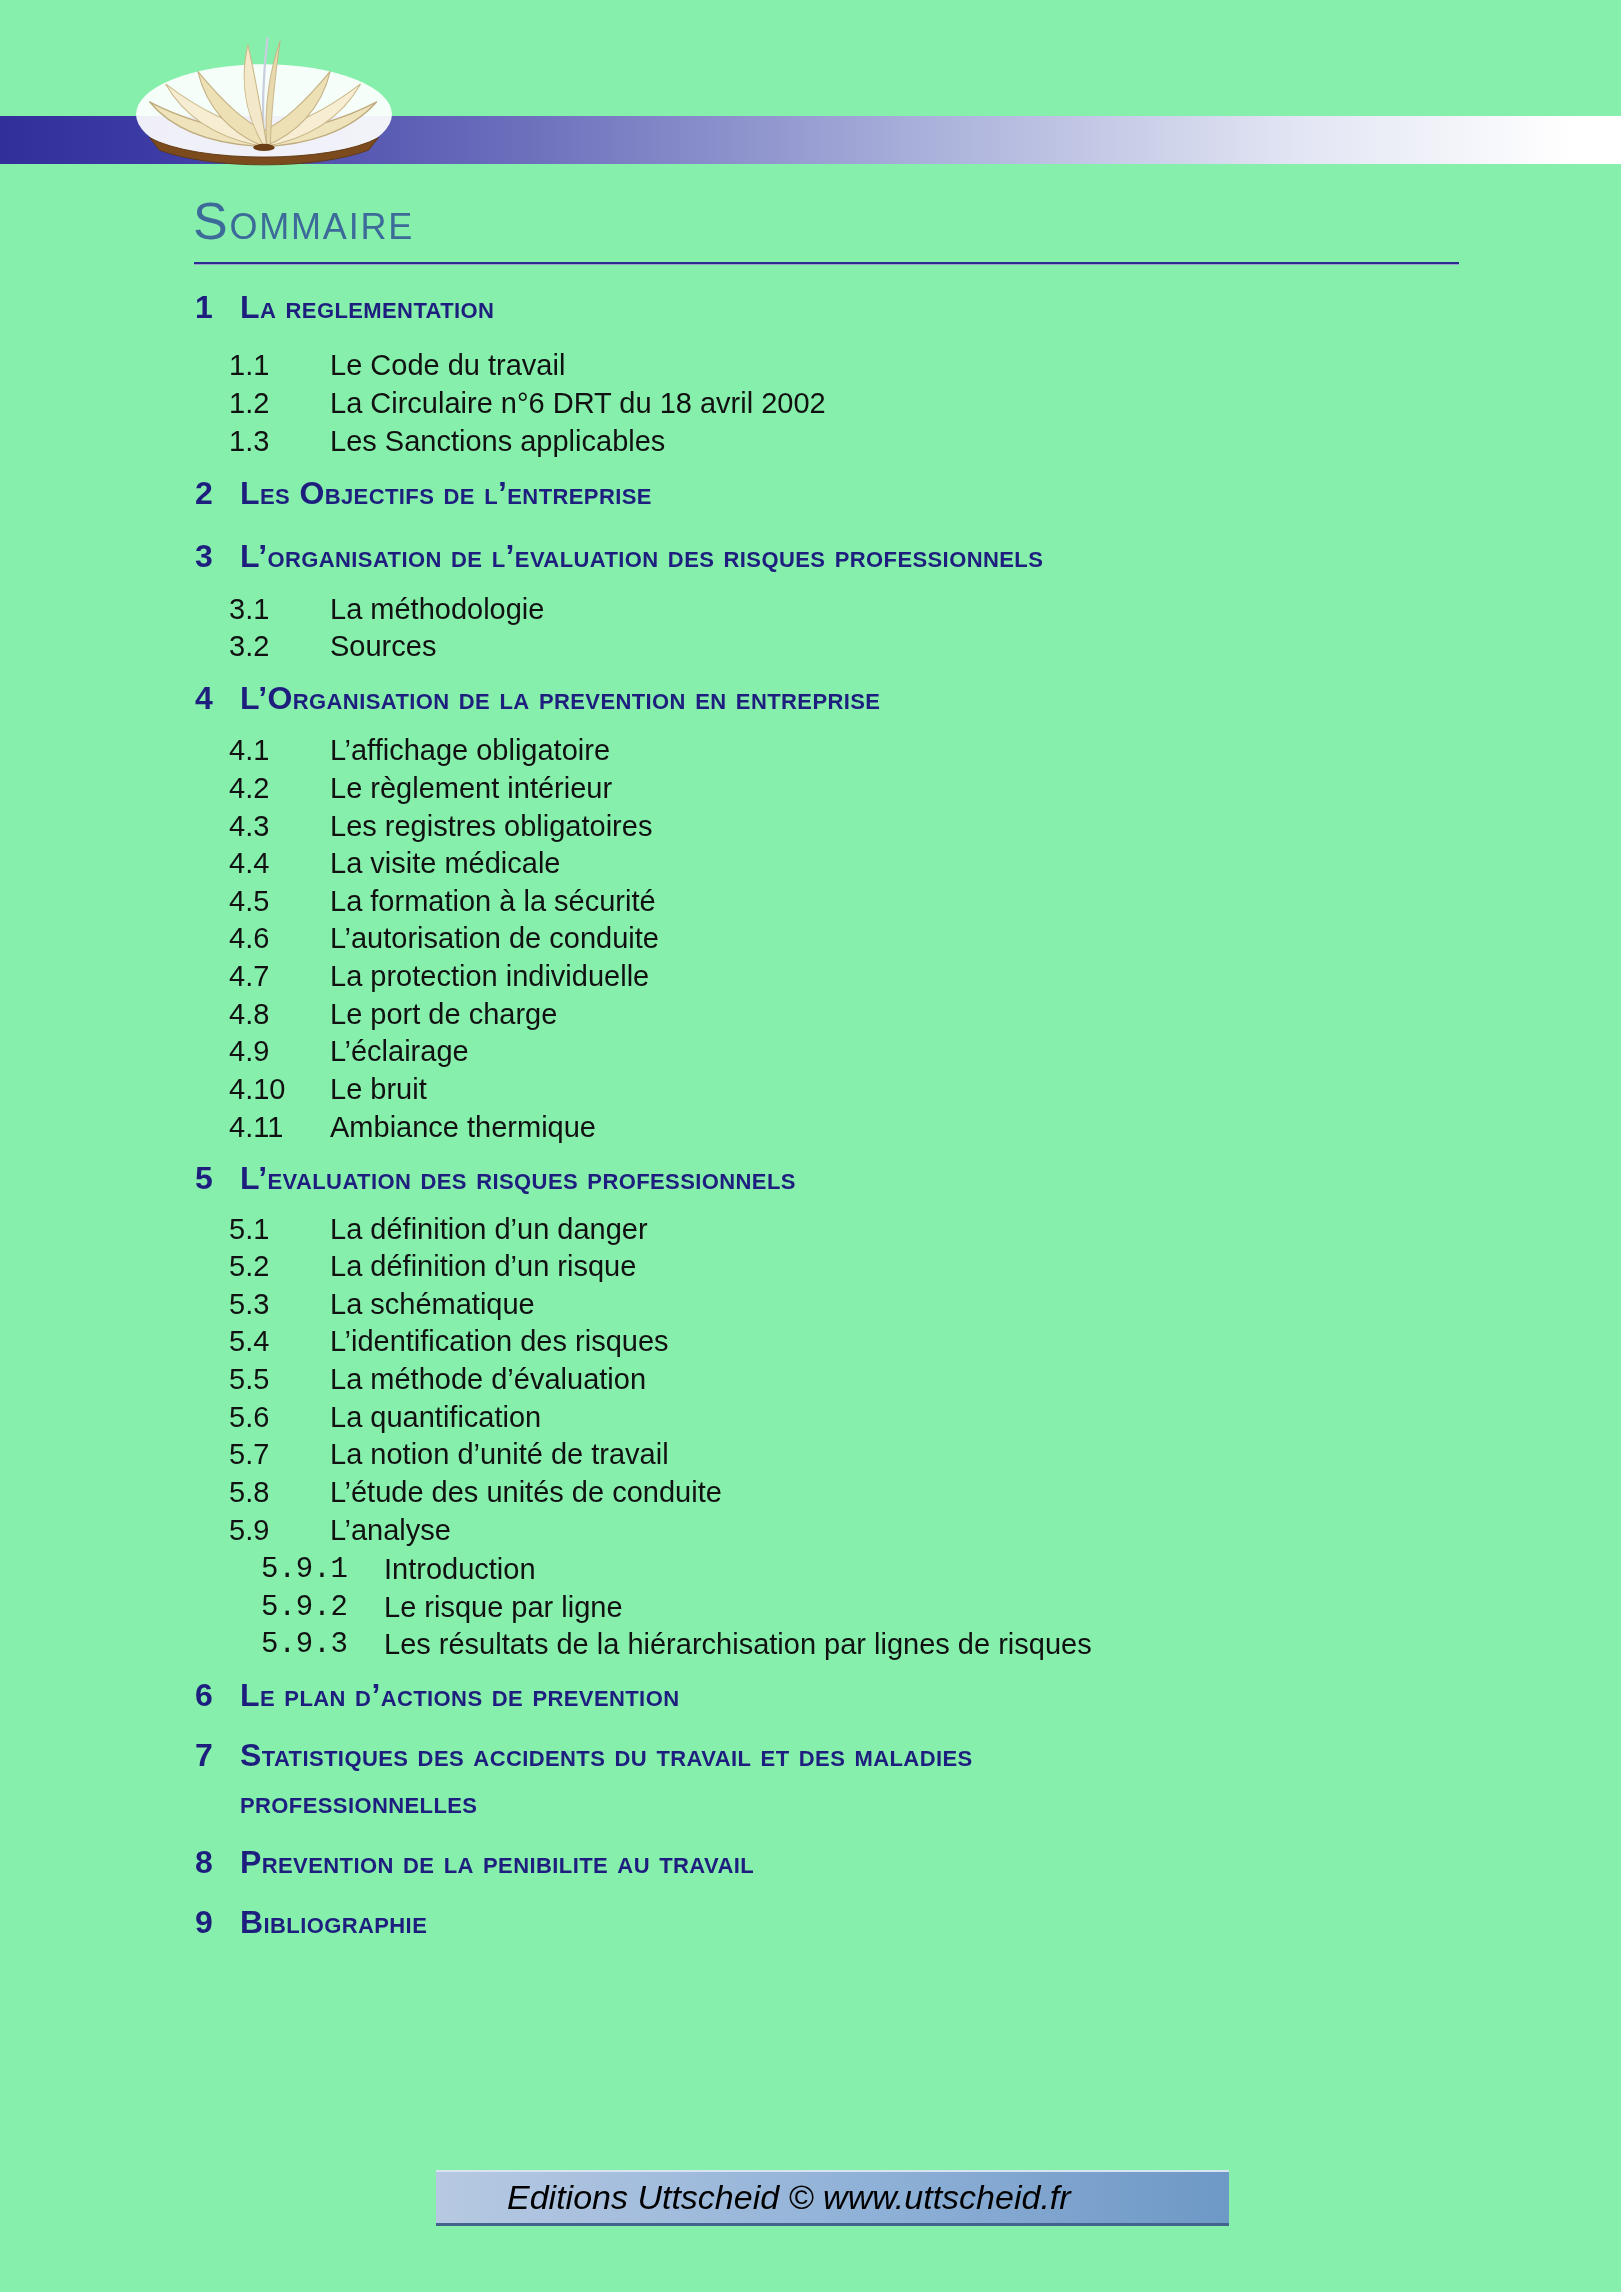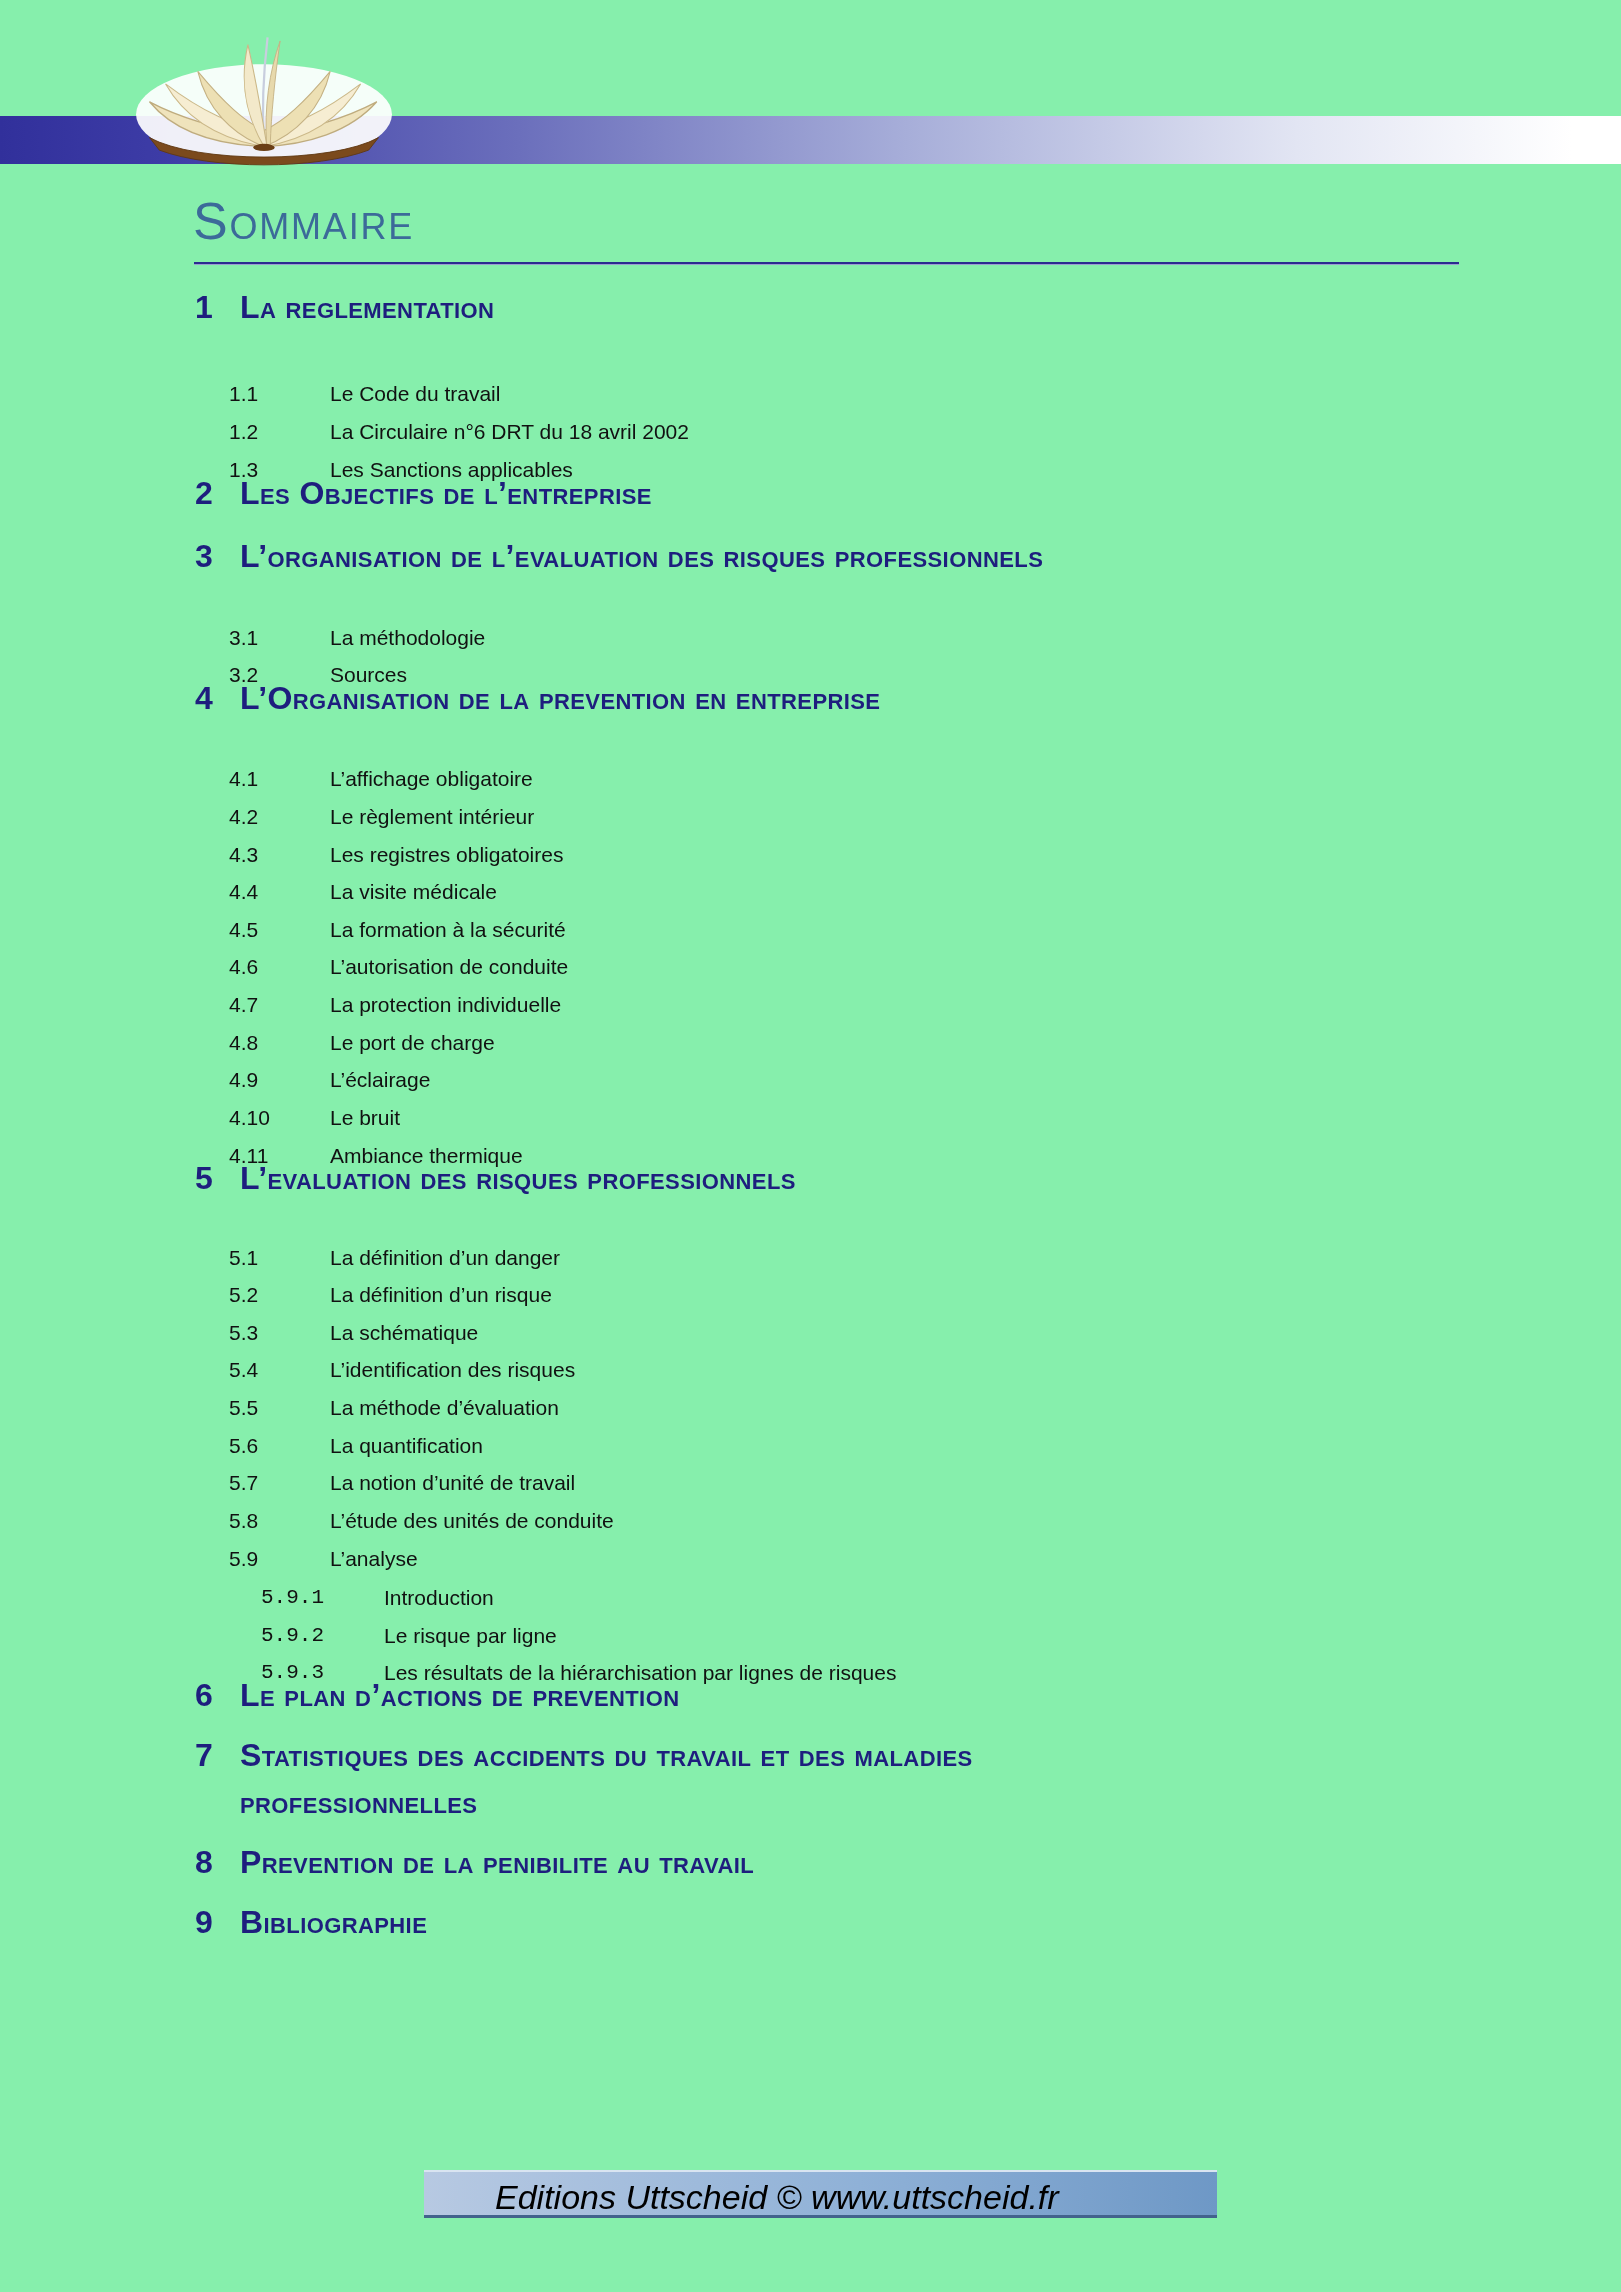--- a/index.html
+++ b/index.html
@@ -41,29 +41,29 @@
   }
   
   #toc{position:absolute;left:0;top:0;width:1621px;height:2293px;}
   .row{position:absolute;left:0;width:1621px;line-height:1.15;}
   .row .num,.row .label{position:absolute;white-space:nowrap;top:0;}
   .kind-h .num,.kind-h .label,.kind-hc .label{
     font-size:32px;font-weight:bold;color:var(--heading-color);
   }
   .kind-h .label,.kind-hc .label{font-variant:small-caps;letter-spacing:0.4px;}
   .kind-i .num,.kind-i .label,.kind-i3 .num,.kind-i3 .label{
-    font-size:21px;color:var(--item-color);margin-top:33px;
+    font-size:29px;color:var(--item-color);
   }
   .kind-h .num{left:195px;}  .kind-h .label{left:240px;text-align:right;}
   .kind-hc .label{left:240px;}
   .kind-i .num{left:229px;}  .kind-i .label{left:330px;}
   .kind-i3 .num{left:261px;font-family:Liberation Mono, monospace;} .kind-i3 .label{left:384px;}
   
   .footer-band{
-    position:absolute;left:424px;top:2170px;width:793px;height:48px;
+    position:absolute;left:436px;top:2170px;width:793px;height:56px;
     background:linear-gradient(to right, var(--footer-a) 0%, #8fb1d7 55%, var(--footer-b) 100%);
     border-top:2.7px solid #D9E4F1;
     border-bottom:3.6px solid #42638C;
   }
   .footer-text{
     position:absolute;left:71px;top:0;height:50px;line-height:50px;
     font-size:34px;font-style:italic;color:#000000;white-space:nowrap;
   }
 </style>
 </head>

